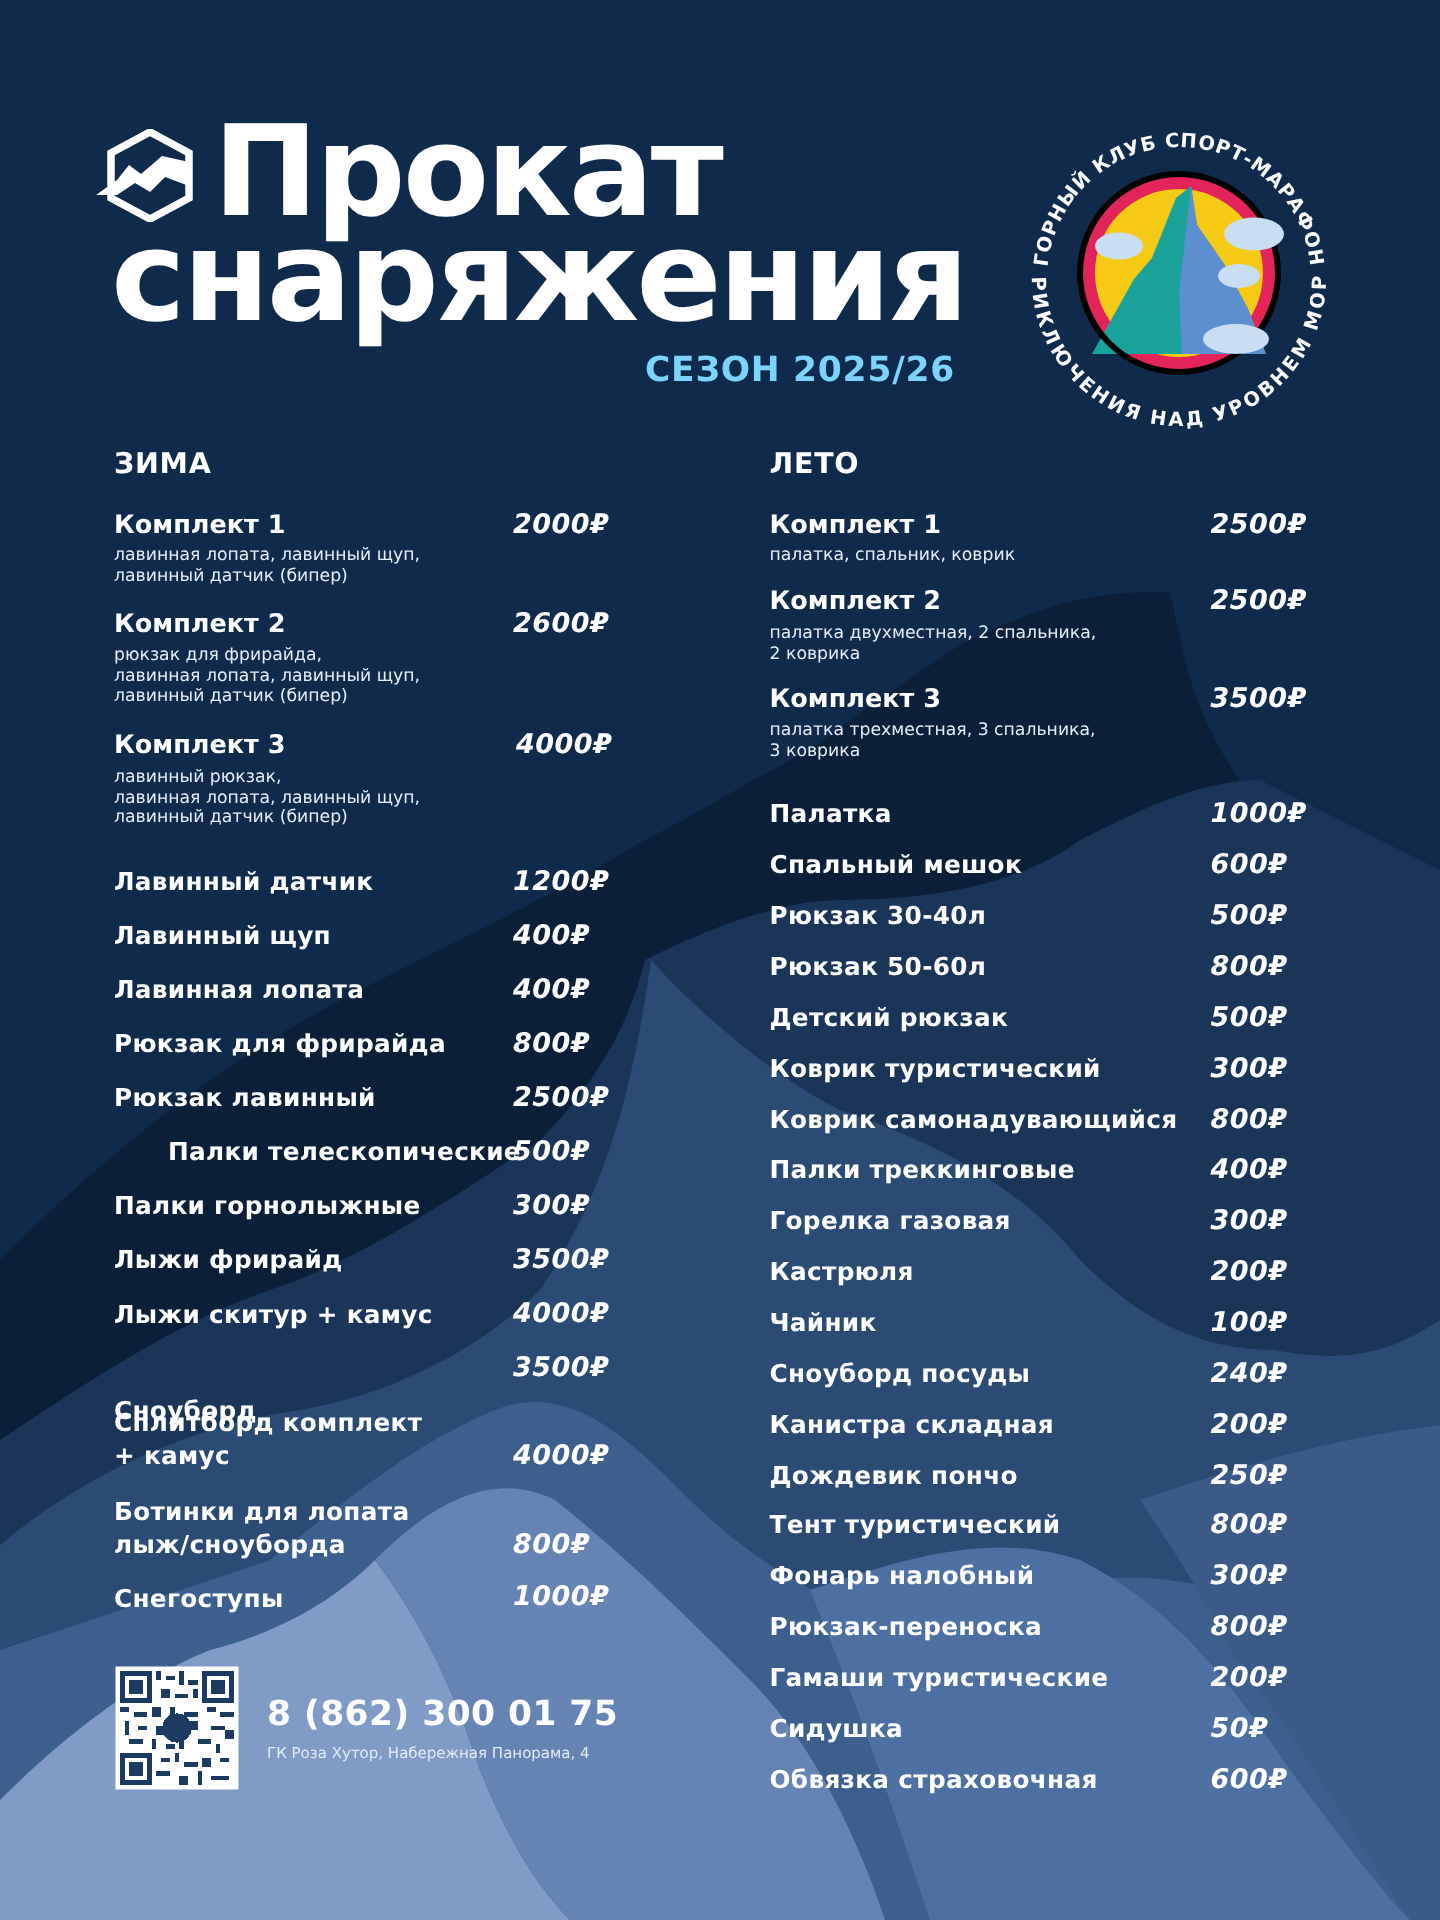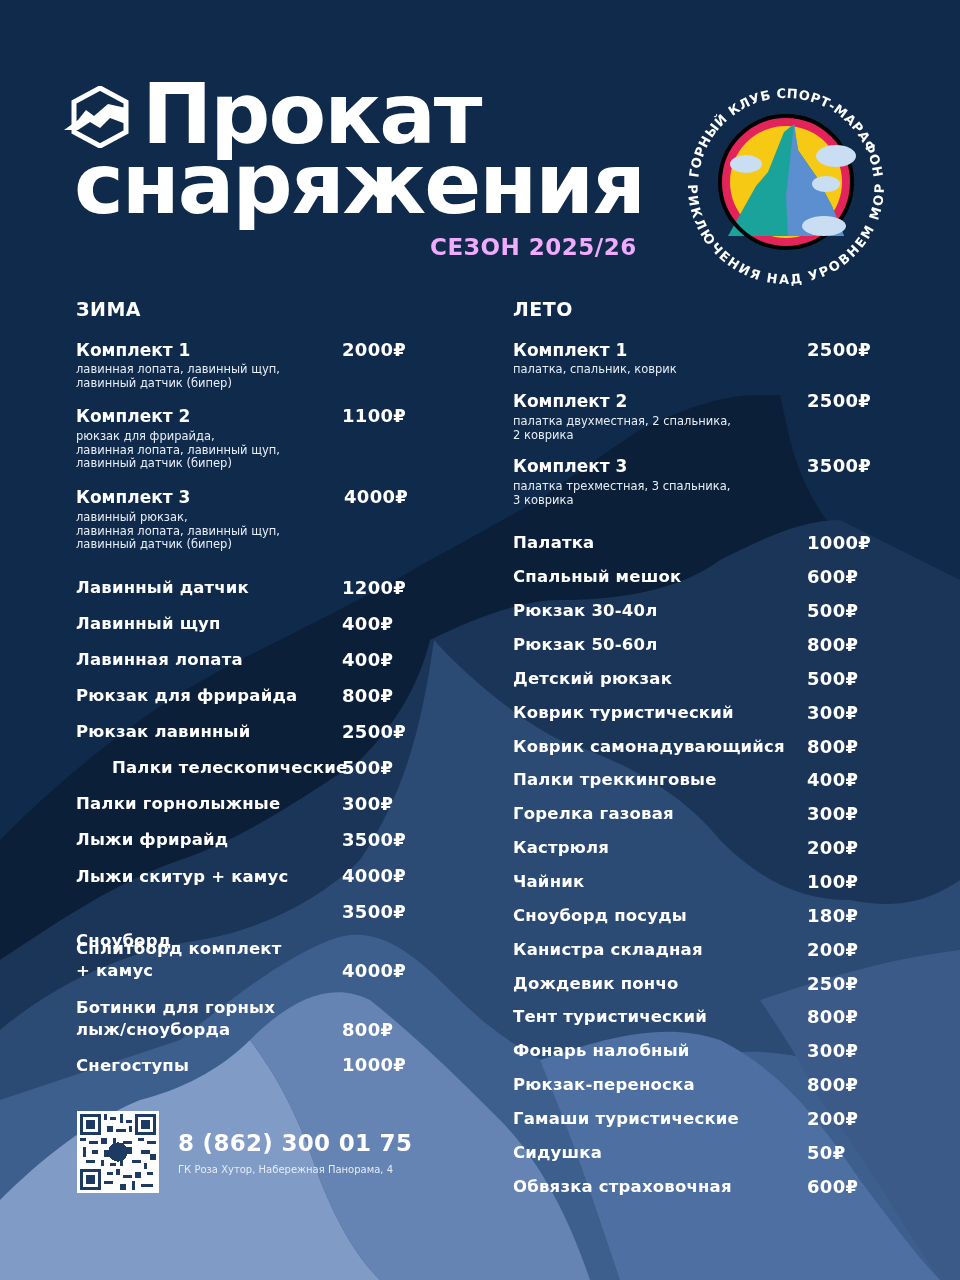--- a/index.html
+++ b/index.html
@@ -18,31 +18,31 @@
   .title-1 {
     left: 142px; top: 72px;
     font-size: 84px; font-weight: bold; line-height: 1; letter-spacing: -2px;
   }
   .title-2 {
     left: 74px; top: 142px;
     font-size: 84px; font-weight: bold; line-height: 1; letter-spacing: -2px;
   }
   .season {
     left: 430px; top: 234px;
-    font-size: 23px; font-weight: bold; color: #f0abfc; letter-spacing: 0.5px;
+    font-size: 23px; font-weight: bold; color: #7dd3fc; letter-spacing: 0.5px;
   }
 
   
   .badge { left: 676px; top: 76px; width: 220px; height: 210px; }
 
   
   .section-title { font-size: 19px; font-weight: bold; letter-spacing: 0.5px; }
   .kit-name { font-size: 17px; font-weight: bold; white-space: nowrap; }
   .kit-desc { font-size: 11.5px; line-height: 13.5px; color: #e8eef7; white-space: pre-line; }
-  .price { font-size: 18px; font-weight: bold; white-space: nowrap; letter-spacing: 0.3px; }
+  .price { font-size: 18px; font-weight: bold; white-space: nowrap; letter-spacing: 0.3px; font-style: italic; }
   .item-name { font-size: 16.5px; font-weight: bold; white-space: pre-line; line-height: 22px; letter-spacing: 0.2px; }
 
   
   .qr { left: 77px; top: 1111px; width: 82px; height: 82px; background: #fff; padding: 3px; }
   .phone { left: 178px; top: 1130px; font-size: 23px; font-weight: bold; letter-spacing: 0.3px; }
   .address { left: 178px; top: 1164px; font-size: 10px; color: #e6ecf5; }
 </style>
 </head>
 <body>
 
@@ -94,21 +94,21 @@
 </svg>
 
 <div class="layer section-title" style="left:76px;top:298px;">ЗИМА</div>
 
 <div class="layer kit-name" style="left:76px;top:340px;">Комплект 1</div>
 <div class="layer price" style="left:342px;top:339px;">2000₽</div>
 <div class="layer kit-desc" style="left:76px;top:363px;">лавинная лопата, лавинный щуп,
 лавинный датчик (бипер)</div>
 
 <div class="layer kit-name" style="left:76px;top:406px;">Комплект 2</div>
-<div class="layer price" style="left:342px;top:405px;">1100₽</div>
+<div class="layer price" style="left:342px;top:405px;">2600₽</div>
 <div class="layer kit-desc" style="left:76px;top:430px;">рюкзак для фрирайда,
 лавинная лопата, лавинный щуп,
 лавинный датчик (бипер)</div>
 
 <div class="layer kit-name" style="left:76px;top:487px;">Комплект 3</div>
 <div class="layer price" style="left:344px;top:486px;">4000₽</div>
 <div class="layer kit-desc" style="left:76px;top:511px;">лавинный рюкзак,
 лавинная лопата, лавинный щуп,
 лавинный датчик (бипер)</div>
 
@@ -128,21 +128,21 @@
 <div class="layer price" style="left:342px;top:793px;">300₽</div>
 <div class="layer item-name" style="left:76px;top:829px;">Лыжи фрирайд</div>
 <div class="layer price" style="left:342px;top:829px;">3500₽</div>
 <div class="layer item-name" style="left:76px;top:866px;">Лыжи скитур + камус</div>
 <div class="layer price" style="left:342px;top:865px;">4000₽</div>
 <div class="layer item-name" style="left:76px;top:902px;margin-top:28px;">Сноуборд</div>
 <div class="layer price" style="left:342px;top:901px;">3500₽</div>
 <div class="layer item-name" style="left:76px;top:938px;">Сплитборд комплект
 + камус</div>
 <div class="layer price" style="left:342px;top:960px;">4000₽</div>
-<div class="layer item-name" style="left:76px;top:997px;">Ботинки для горных
+<div class="layer item-name" style="left:76px;top:997px;">Ботинки для лопата
 лыж/сноуборда</div>
 <div class="layer price" style="left:342px;top:1019px;">800₽</div>
 <div class="layer item-name" style="left:76px;top:1055px;">Снегоступы</div>
 <div class="layer price" style="left:342px;top:1054px;">1000₽</div>
 
 <div class="layer section-title" style="left:513px;top:298px;text-align:right;">ЛЕТО</div>
 
 <div class="layer kit-name" style="left:513px;top:340px;">Комплект 1</div>
 <div class="layer price" style="left:807px;top:339px;">2500₽</div>
 <div class="layer kit-desc" style="left:513px;top:363px;">палатка, спальник, коврик</div>
@@ -173,21 +173,21 @@
 <div class="layer price" style="left:807px;top:736px;">800₽</div>
 <div class="layer item-name" style="left:513px;top:769px;">Палки треккинговые</div>
 <div class="layer price" style="left:807px;top:769px;">400₽</div>
 <div class="layer item-name" style="left:513px;top:803px;">Горелка газовая</div>
 <div class="layer price" style="left:807px;top:803px;">300₽</div>
 <div class="layer item-name" style="left:513px;top:837px;">Кастрюля</div>
 <div class="layer price" style="left:807px;top:837px;">200₽</div>
 <div class="layer item-name" style="left:513px;top:871px;text-align:right;">Чайник</div>
 <div class="layer price" style="left:807px;top:871px;">100₽</div>
 <div class="layer item-name" style="left:513px;top:905px;">Сноуборд посуды</div>
-<div class="layer price" style="left:807px;top:905px;">180₽</div>
+<div class="layer price" style="left:807px;top:905px;">240₽</div>
 <div class="layer item-name" style="left:513px;top:939px;">Канистра складная</div>
 <div class="layer price" style="left:807px;top:939px;">200₽</div>
 <div class="layer item-name" style="left:513px;top:973px;">Дождевик пончо</div>
 <div class="layer price" style="left:807px;top:973px;">250₽</div>
 <div class="layer item-name" style="left:513px;top:1006px;">Тент туристический</div>
 <div class="layer price" style="left:807px;top:1006px;">800₽</div>
 <div class="layer item-name" style="left:513px;top:1040px;">Фонарь налобный</div>
 <div class="layer price" style="left:807px;top:1040px;">300₽</div>
 <div class="layer item-name" style="left:513px;top:1074px;">Рюкзак-переноска</div>
 <div class="layer price" style="left:807px;top:1074px;">800₽</div>

